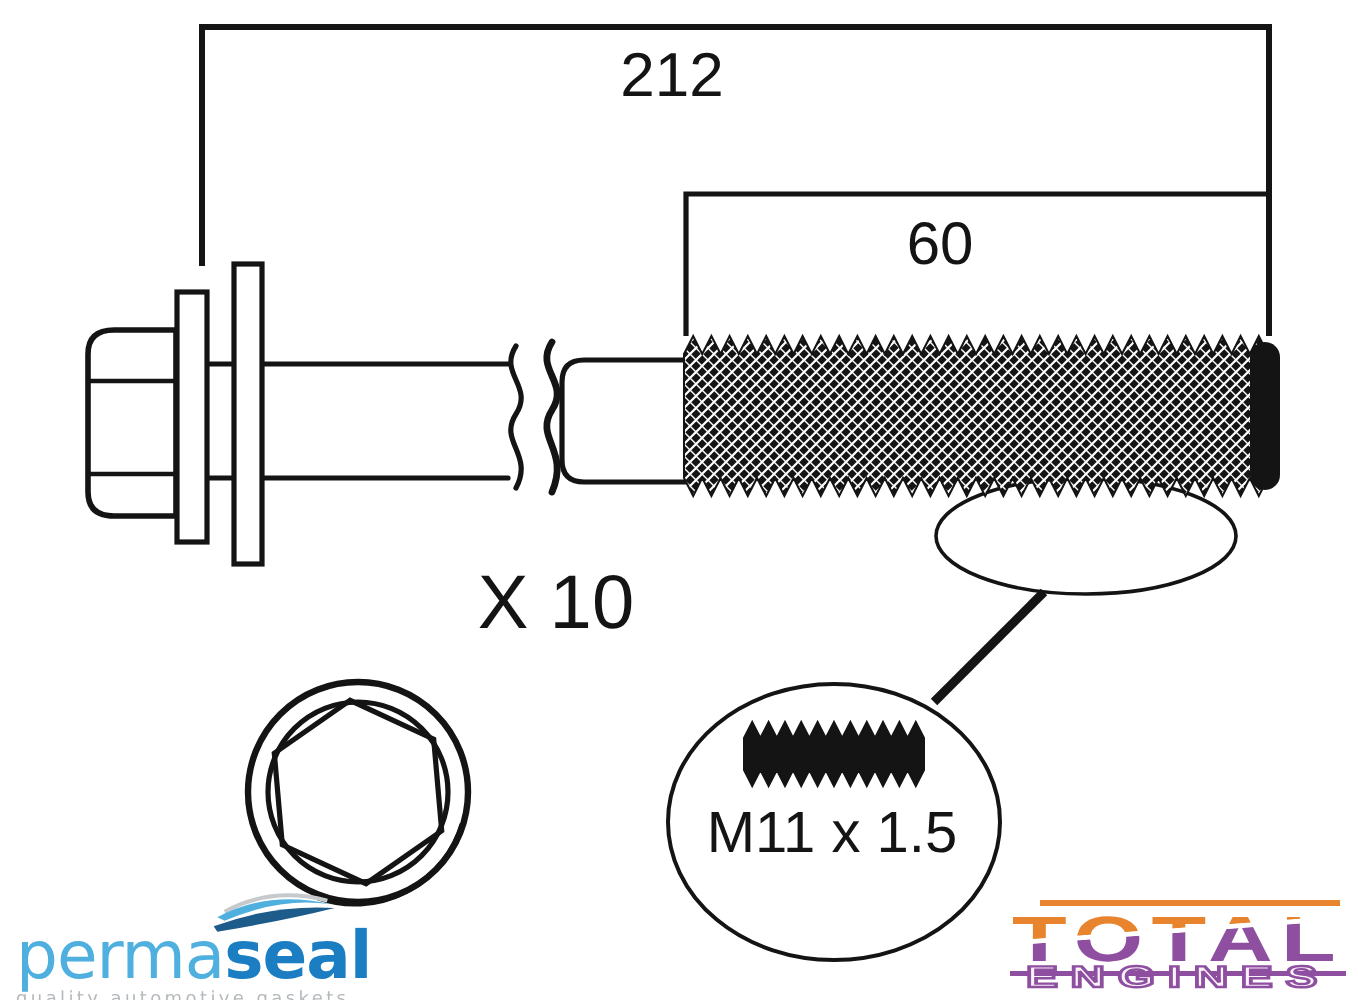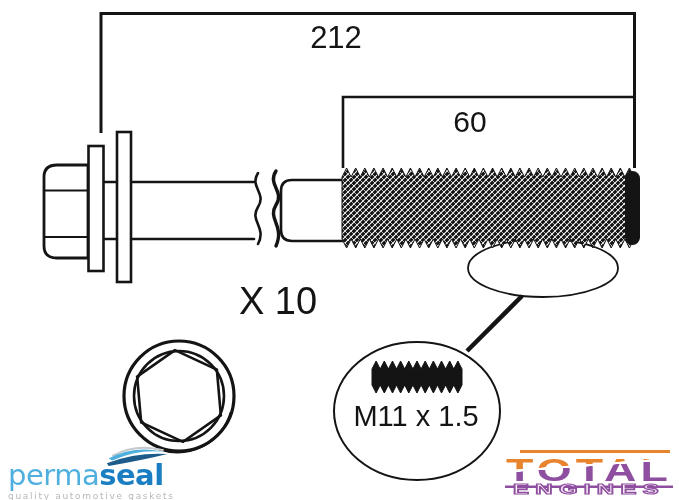--- a/index.html
+++ b/index.html
@@ -7,21 +7,21 @@
   body{
     width:679px;height:500px;background:#ffffff;position:relative;overflow:hidden;
     font-family:"Liberation Sans",sans-serif;
   }
   svg{display:block;}
   .stage{position:absolute;left:0;top:0;}
 
   
   .permaseal{position:absolute;left:8px;top:440px;width:190px;}
   .ps-swoosh{position:absolute;left:97px;top:1px;}
-  .ps-name{font-family:"DejaVu Sans",sans-serif;font-size:29px;line-height:1;margin-top:21px;letter-spacing:-0.5px;}
+  .ps-name{font-family:"DejaVu Sans",sans-serif;font-size:33px;line-height:1;margin-top:21px;letter-spacing:-0.5px;}
   .ps-light{color:#4FB0DF;}
   .ps-bold{color:#1B7EC3;font-weight:bold;}
   .ps-tagline{font-family:"DejaVu Sans",sans-serif;font-size:9px;letter-spacing:1.7px;color:#B5B9BC;margin-top:1px;white-space:nowrap;}
 
   
   .total-logo{position:absolute;left:498px;top:443px;}
 </style>
 </head>
 <body>
 

